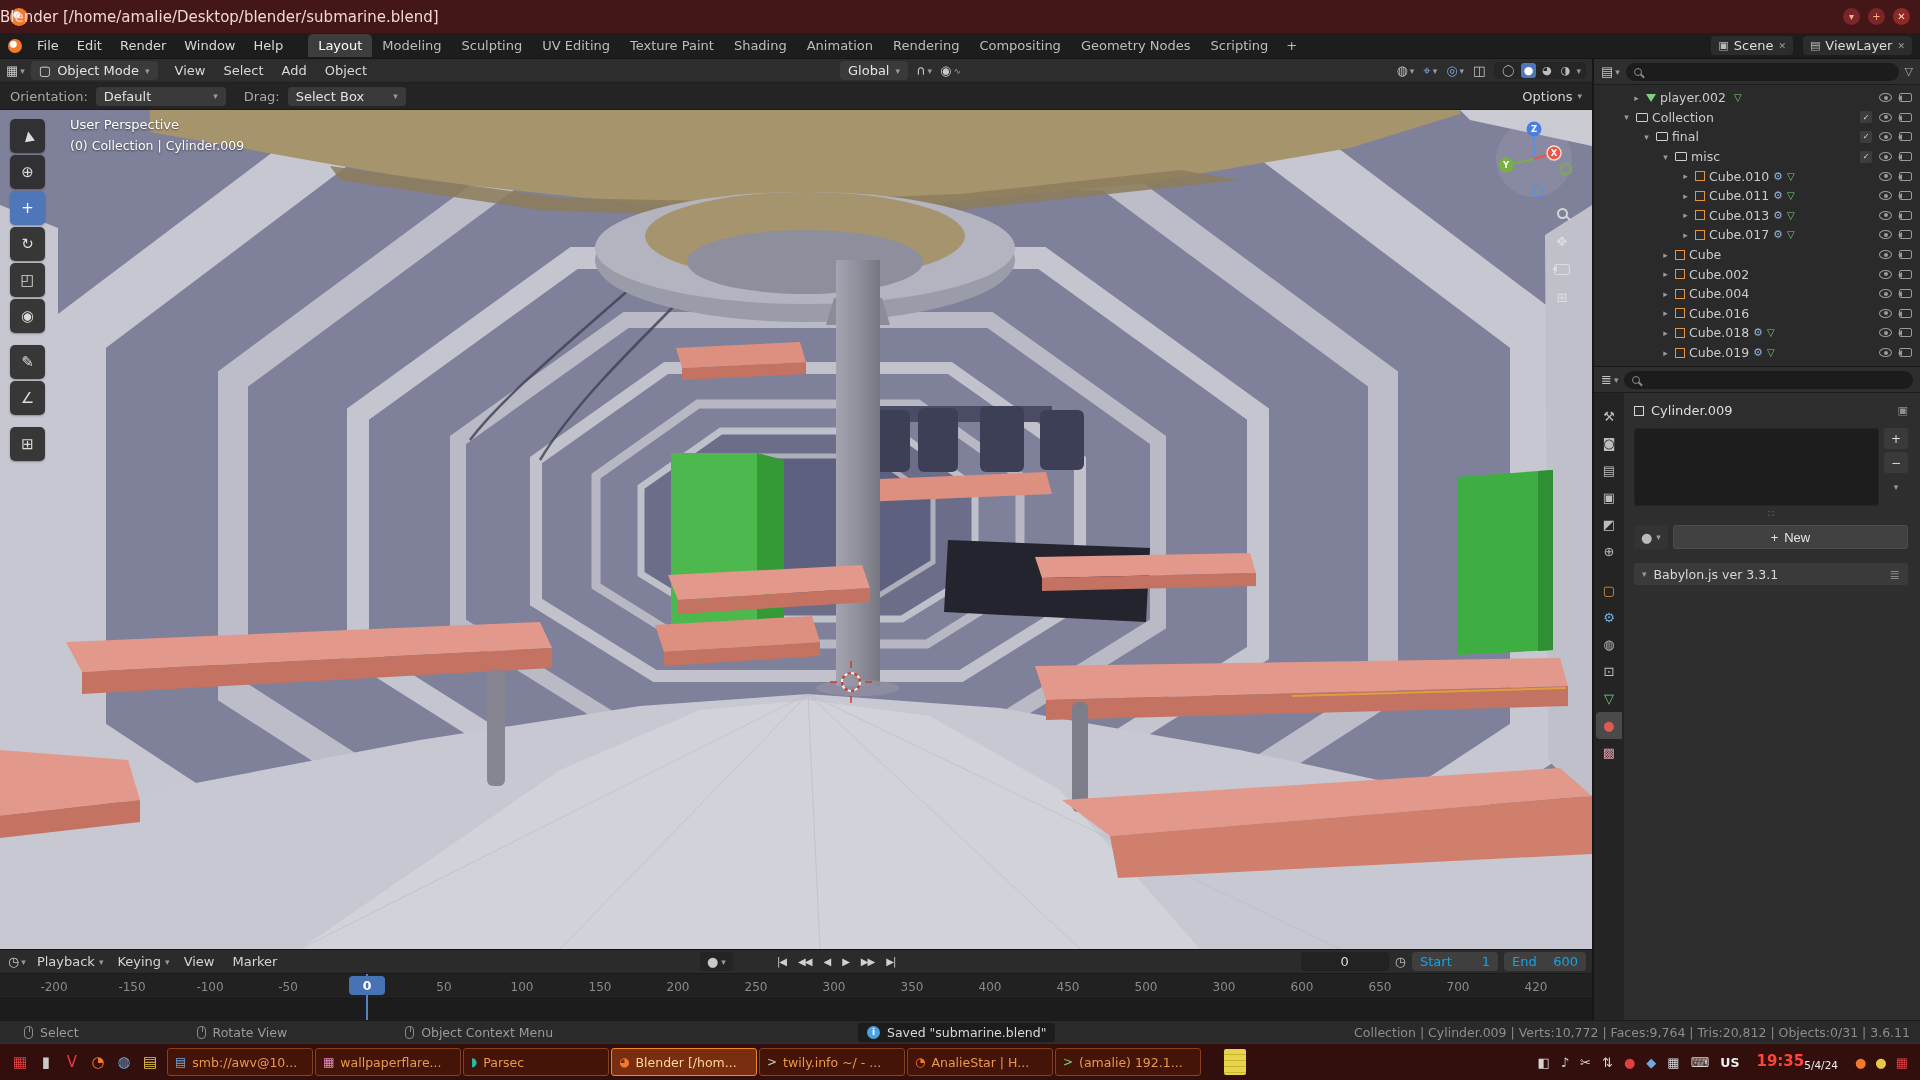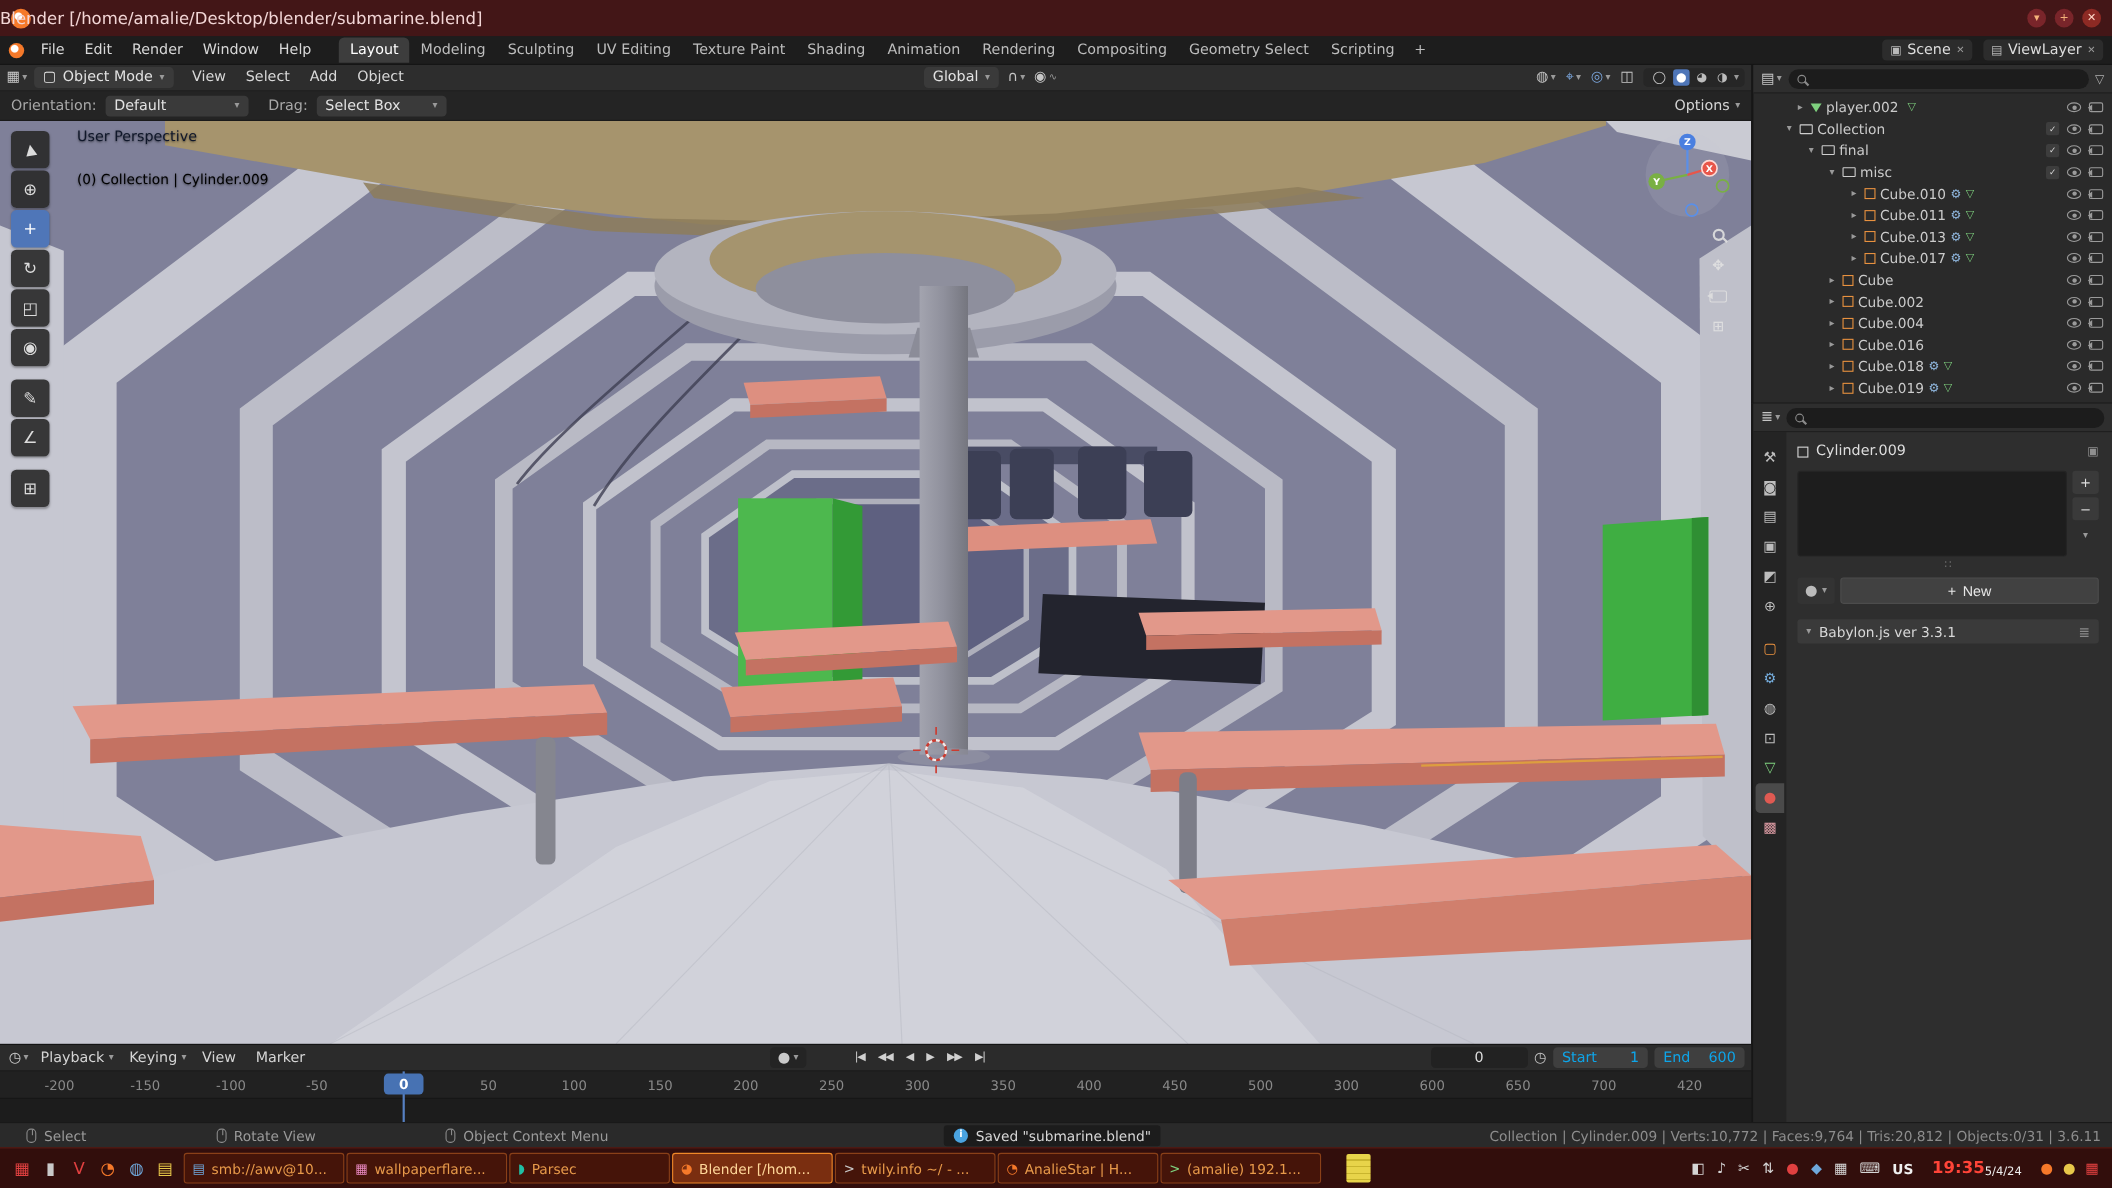--- a/index.html
+++ b/index.html
@@ -42,22 +42,22 @@
   .shd{color:#bdbdbd;font-size:11px;padding:1px 3px;border-radius:3px}
   .shd.active{background:#4f76b8;color:#fff}
   .toolrow2{position:absolute;top:83px;left:0;width:1592px;height:27px;background:#242424;display:flex;align-items:center;padding:0 10px;gap:8px;border-bottom:1px solid #1a1a1a}
   .lab{color:#a8a8a8}
   .tr2-right{margin-left:auto;display:flex;align-items:center;gap:5px;color:#d5d5d5}
 
   
   .viewport{position:absolute;top:110px;left:0;width:1592px;height:839px;background:#7f8099;overflow:hidden}
   .scene{position:absolute;top:0;left:0}
   .vp-text{position:absolute;left:70px;top:7px;text-shadow:0 1px 2px rgba(0,0,0,.55)}
-  .vp-text .l1{color:#0f172a;font-size:13px}
-  .vp-text .l2{color:#000000;font-size:12.5px;margin-top:23px}
+  .vp-text .l1{color:#ffffff;font-size:13px}
+  .vp-text .l2{color:#ffffff;font-size:12.5px;margin-top:6px}
   .vp-toolbar{position:absolute;left:10px;top:9px;display:flex;flex-direction:column;gap:2px}
   .vp-tool{width:35px;height:34px;background:rgba(42,42,42,.92);border-radius:5px;display:flex;align-items:center;justify-content:center;color:#dcdcdc;font-size:15px;box-shadow:0 1px 2px rgba(0,0,0,.3)}
   .vp-tool.active{background:#4f76b8;color:#fff}
   .vp-tool.gap{margin-top:10px}
   .t-select .tg{display:inline-block;transform:rotate(-100deg);font-size:13px}
   .vp-gizmo{position:absolute;right:16px;top:7px}
   .vp-nav{position:absolute;right:22px;top:98px;display:flex;flex-direction:column;gap:15px;align-items:center;color:#e2e2e2;opacity:.9}
   .magL{width:11px;height:11px;border:2px solid #e0e0e0;border-radius:50%;position:relative;display:inline-block}
   .magL::after{content:"";position:absolute;width:6px;height:2px;background:#e0e0e0;transform:rotate(45deg);right:-5px;bottom:-2px}
   .camI{width:16px;height:11px;border:1.5px solid #e0e0e0;border-radius:2px;position:relative;display:inline-block}
@@ -193,21 +193,21 @@
 
     <span class="ws-tab active">Layout</span>
         <span class="ws-tab">Modeling</span>
         <span class="ws-tab">Sculpting</span>
         <span class="ws-tab">UV Editing</span>
         <span class="ws-tab">Texture Paint</span>
         <span class="ws-tab">Shading</span>
         <span class="ws-tab">Animation</span>
         <span class="ws-tab">Rendering</span>
         <span class="ws-tab">Compositing</span>
-        <span class="ws-tab">Geometry Select</span>
+        <span class="ws-tab">Geometry Nodes</span>
         <span class="ws-tab">Scripting</span>
       </span>
     <span class="ws-add">+</span>
     <span class="tb-right">
       <span class="tb-widget">
         <span class="widgeticon">▣</span>
         <span>Scene</span>
         <span class="mini">✕</span>
       </span>
       <span class="tb-widget">

